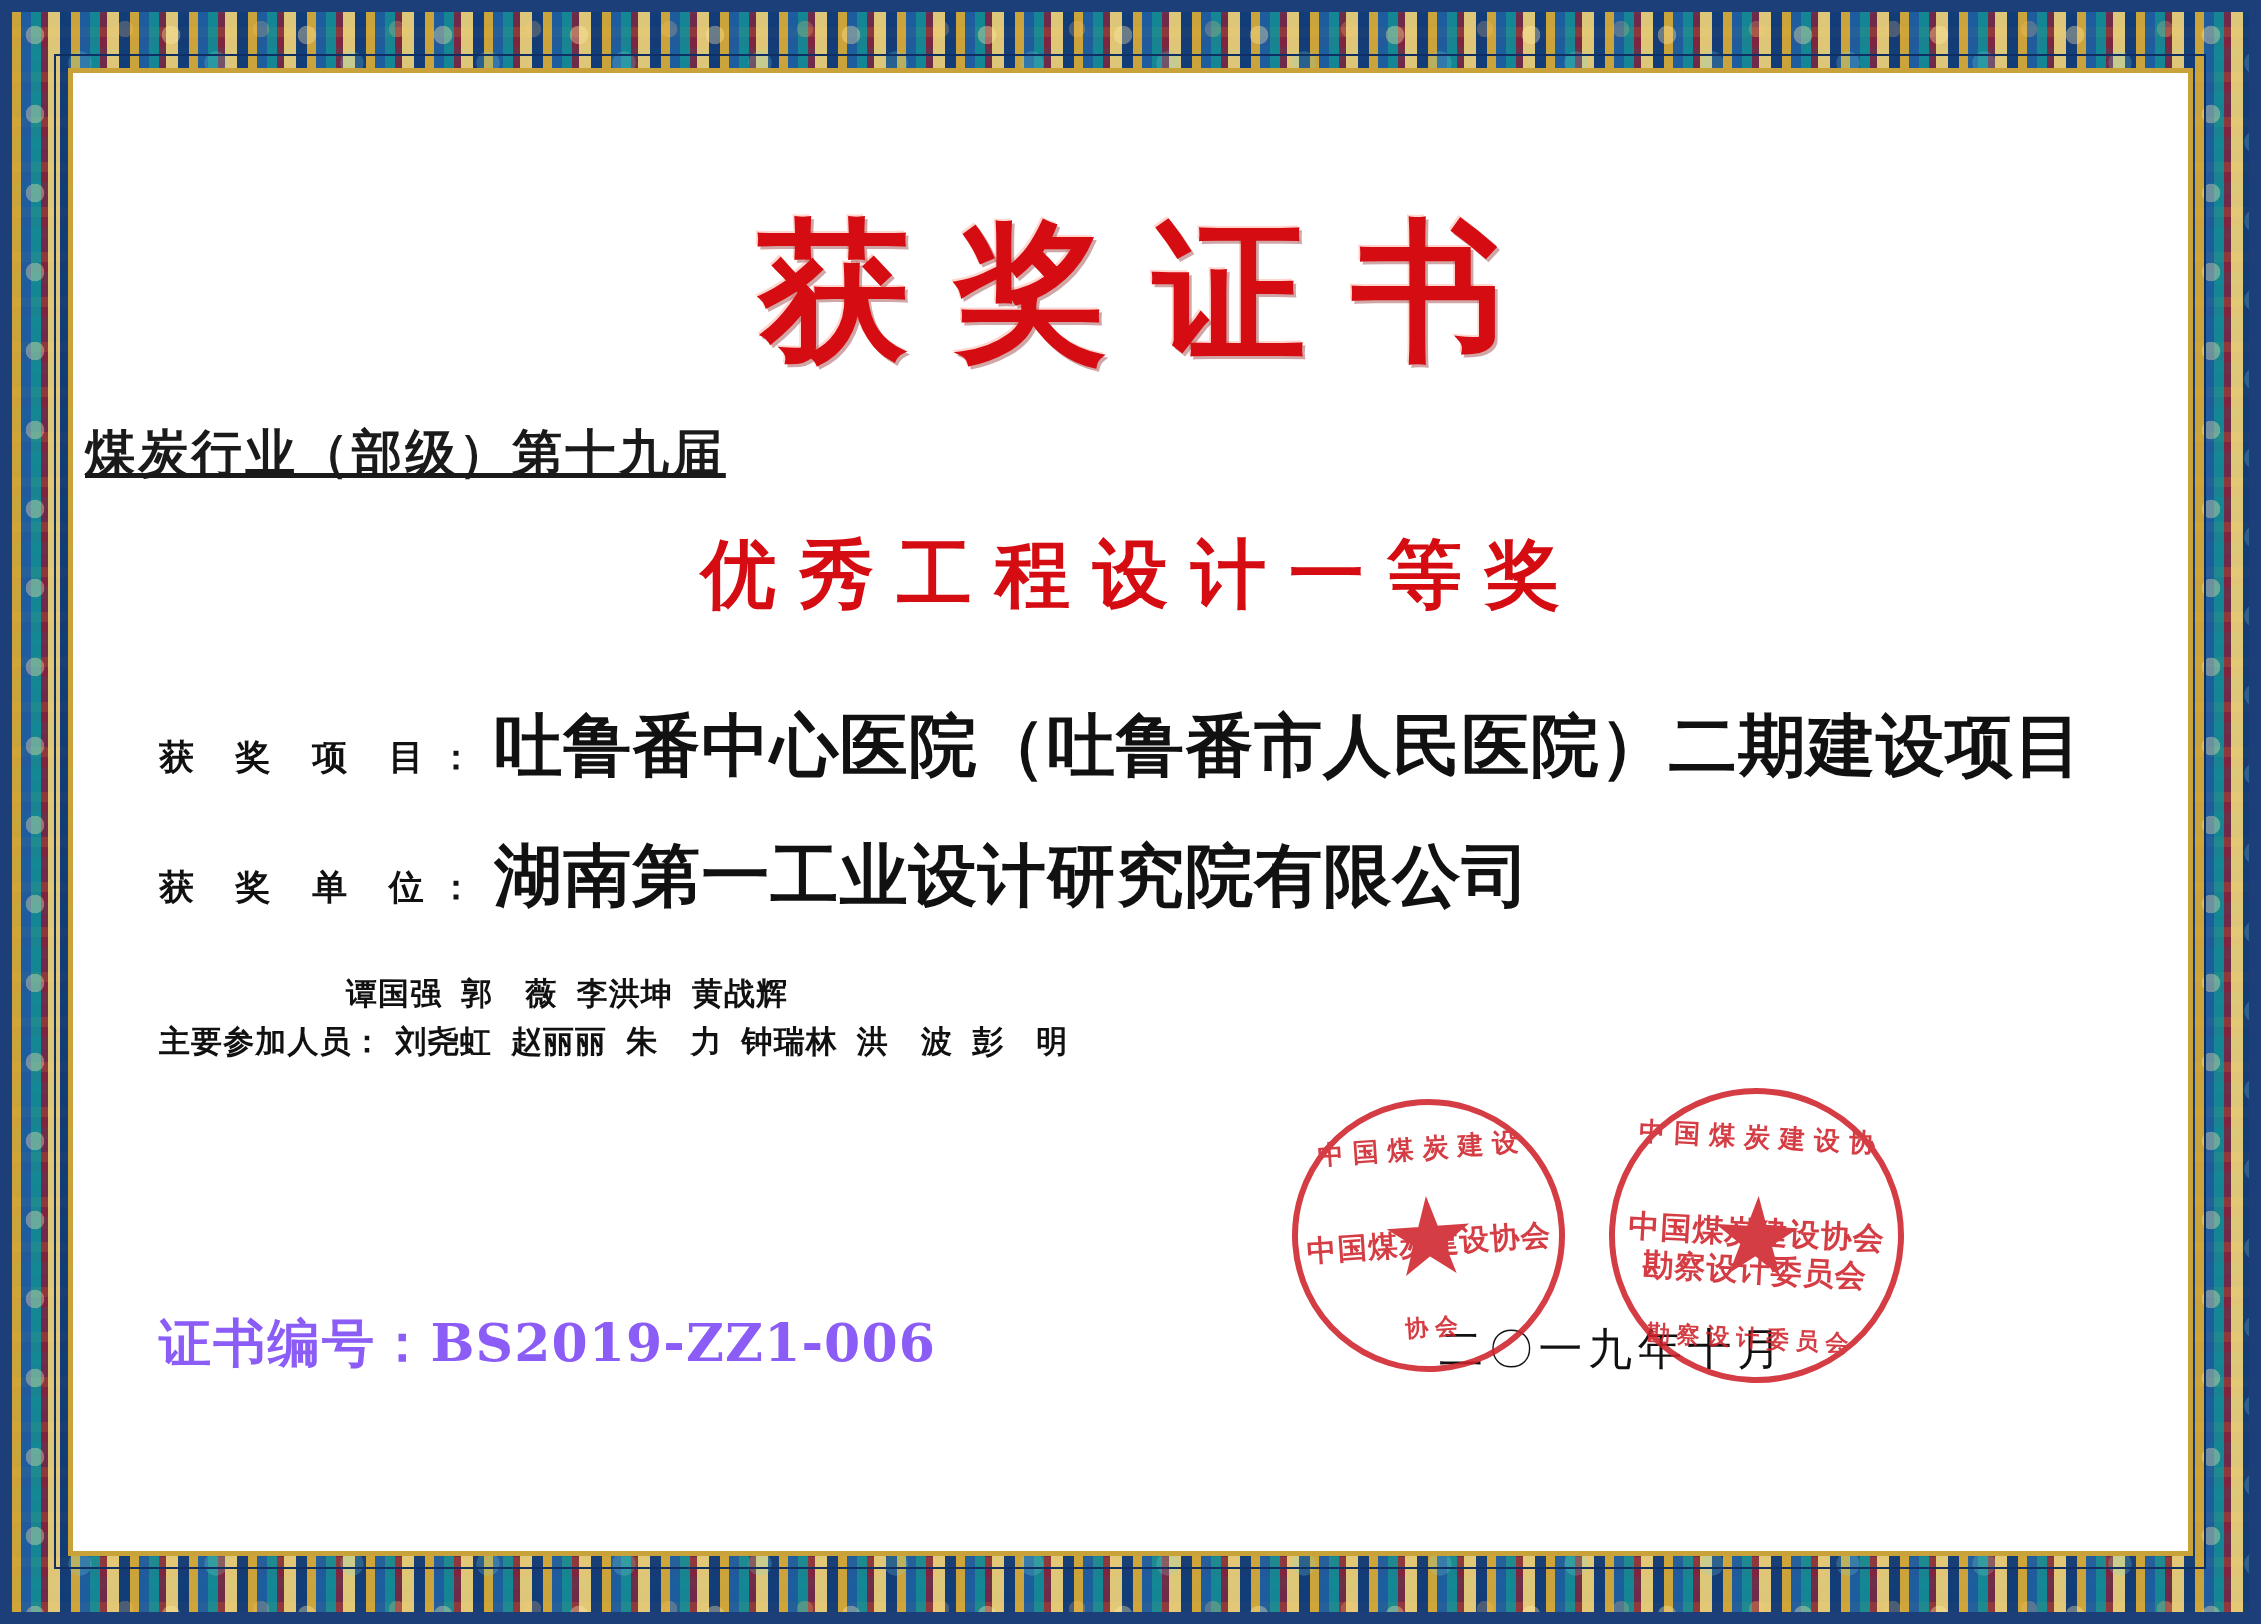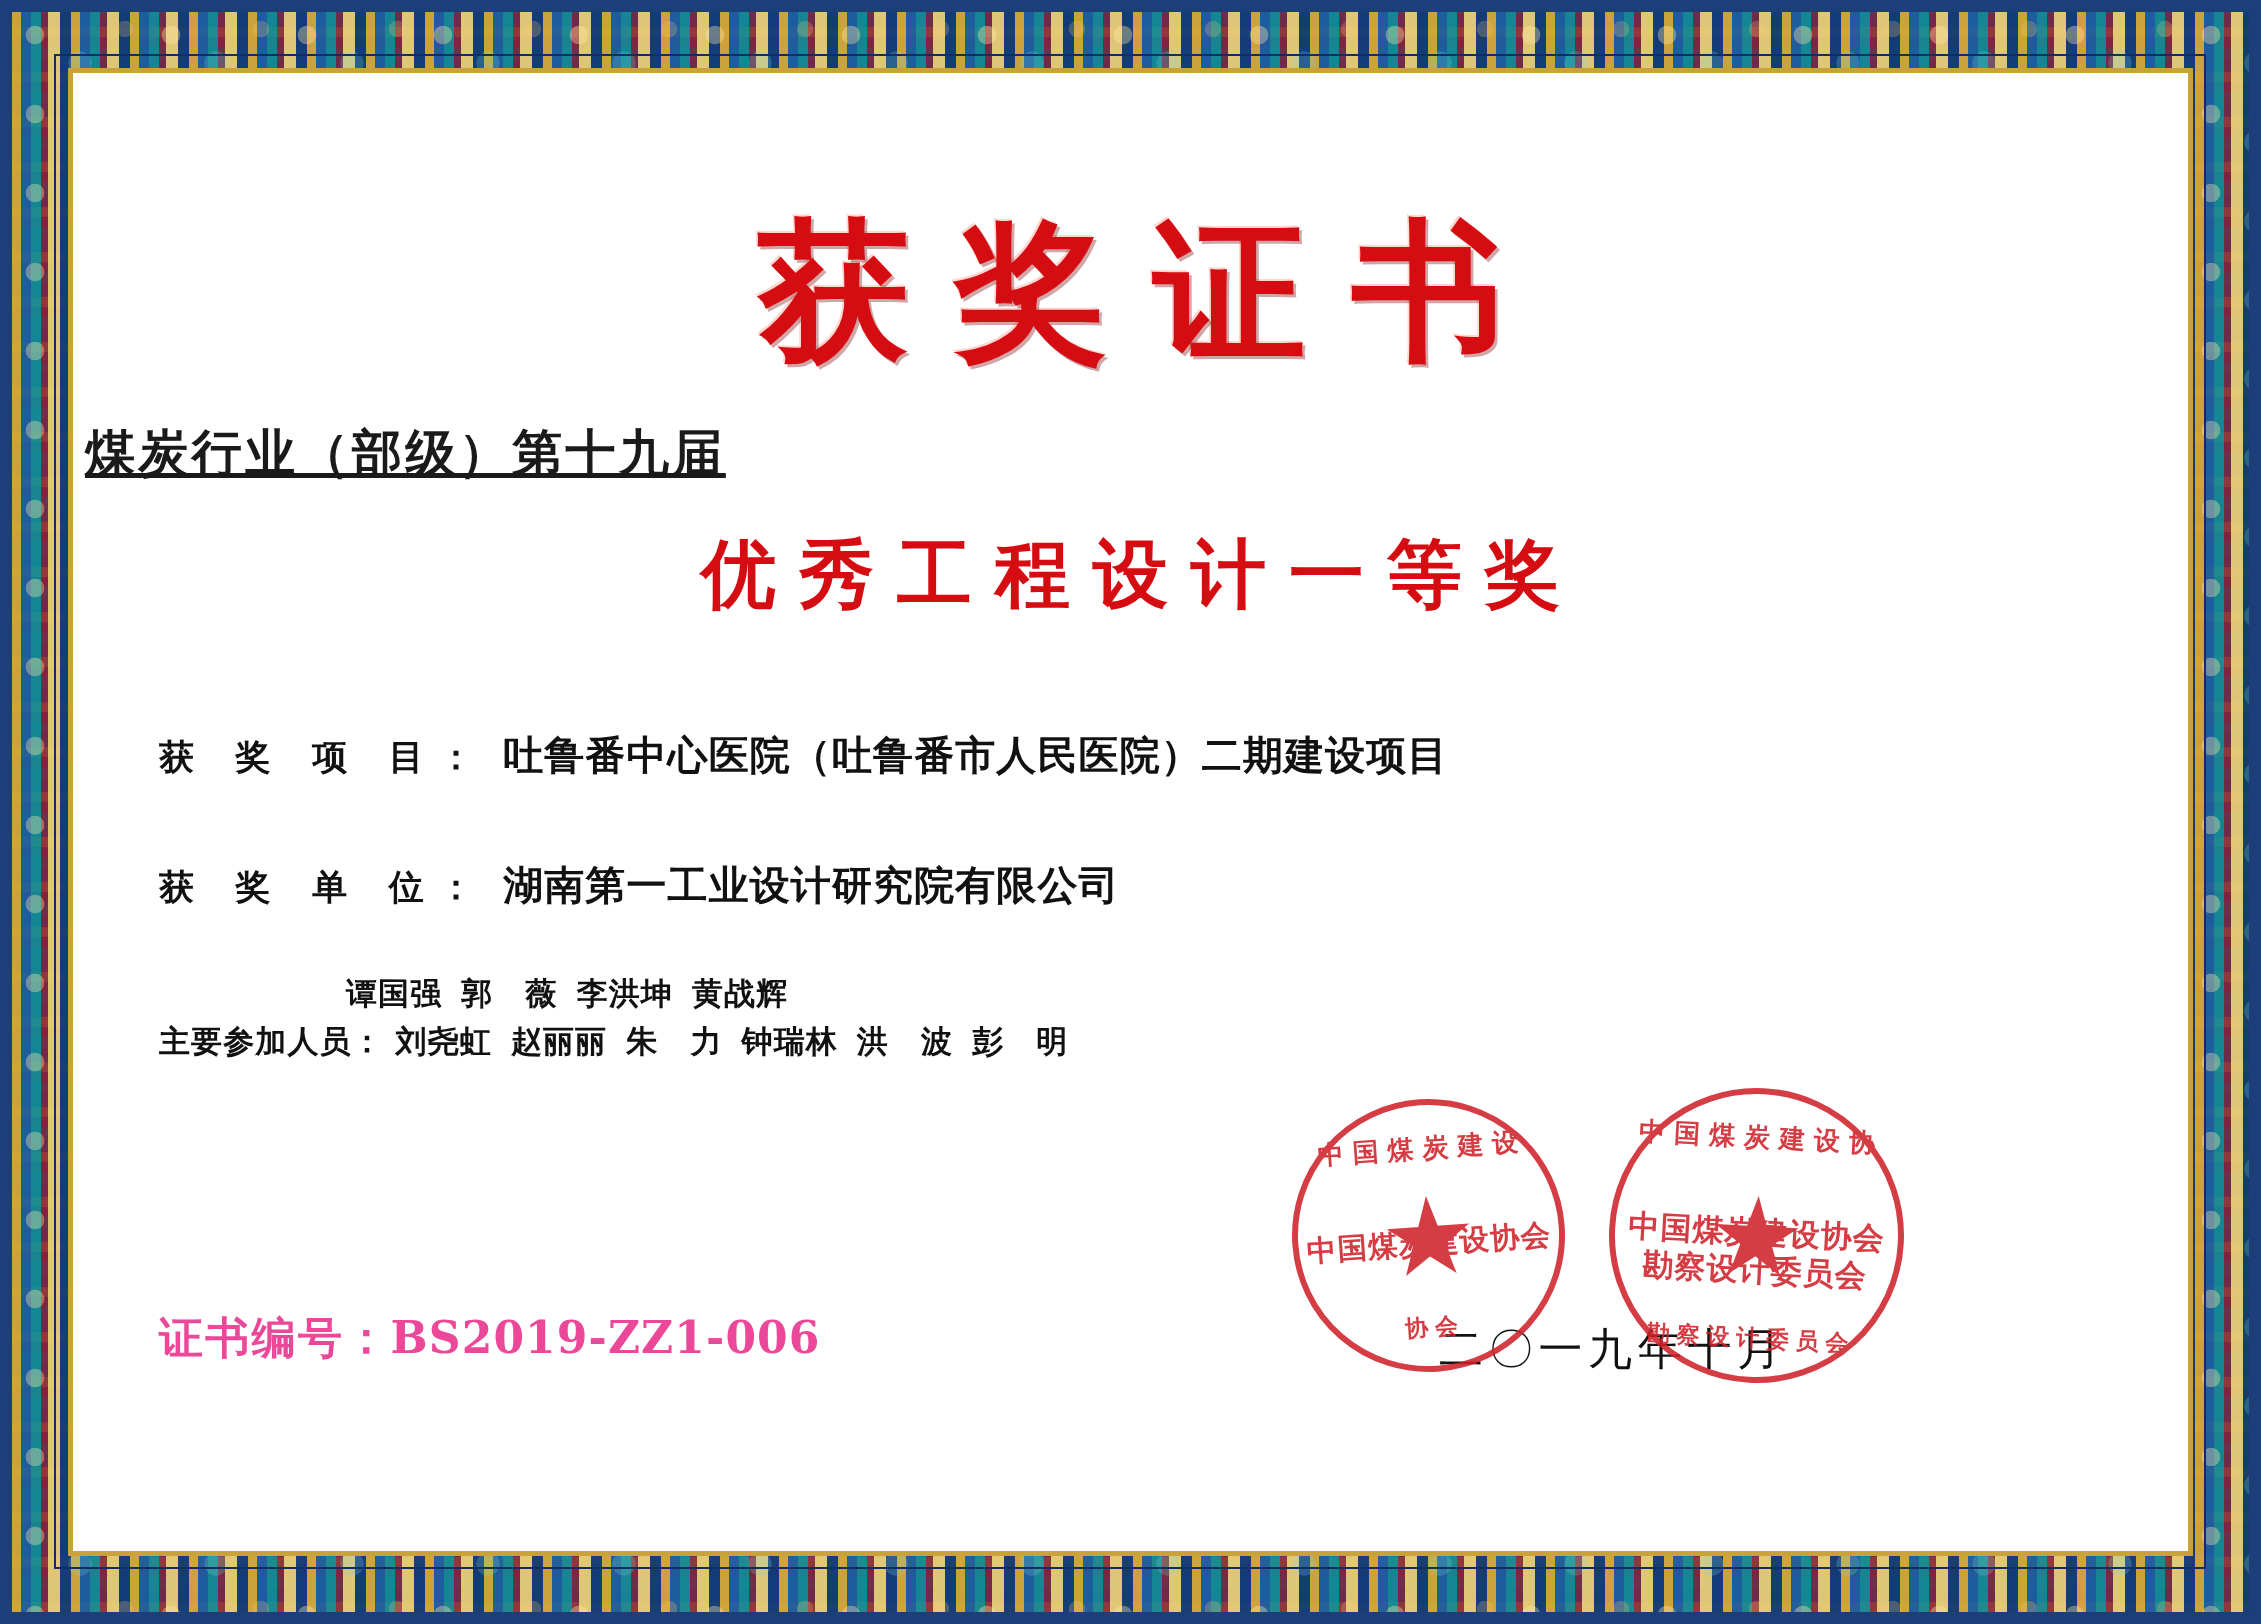--- a/index.html
+++ b/index.html
@@ -149,25 +149,25 @@
   .field-row.unit    { top: 731px; }
 
   .field-label {
     font-size: 35px;
     font-weight: 700;
     letter-spacing: 14.7px;
     white-space: nowrap;
     margin-top: 48px;
   }
   .field-value {
-    font-size: 40px;
+    font-size: 68px;
     font-weight: 700;
     letter-spacing: 1.1px;
     white-space: nowrap;
-    margin-left: 15px;
+    margin-left: 6px;
   }
 
   .members-block {
     position: absolute;
     left: 74px;
     top: 884px;
     width: 1473px;
     font-family: "DejaVu Serif", "Liberation Serif", serif;
     color: #111111;
   }
@@ -180,23 +180,23 @@
   }
   .members-line .lbl { letter-spacing: 1.1px; }
   .members-line .names span { margin-right: 19px; }
   .members-line.second { padding-left: 187px; }
 
   .cert-number {
     position: absolute;
     left: 74px;
     top: 1224px;
     font-family: "DejaVu Serif", "Liberation Serif", serif;
-    font-size: 44px;
-    font-weight: 700;
-    color: #ec4899;
+    font-size: 52px;
+    font-weight: 700;
+    color: #8b5cf6;
     letter-spacing: 2.3px;
     white-space: nowrap;
   }
   .cert-number .num { letter-spacing: 1.1px; }
 
   .cert-date {
     position: absolute;
     left: 1354px;
     top: 1235px;
     font-family: "DejaVu Serif", "Liberation Serif", serif;

